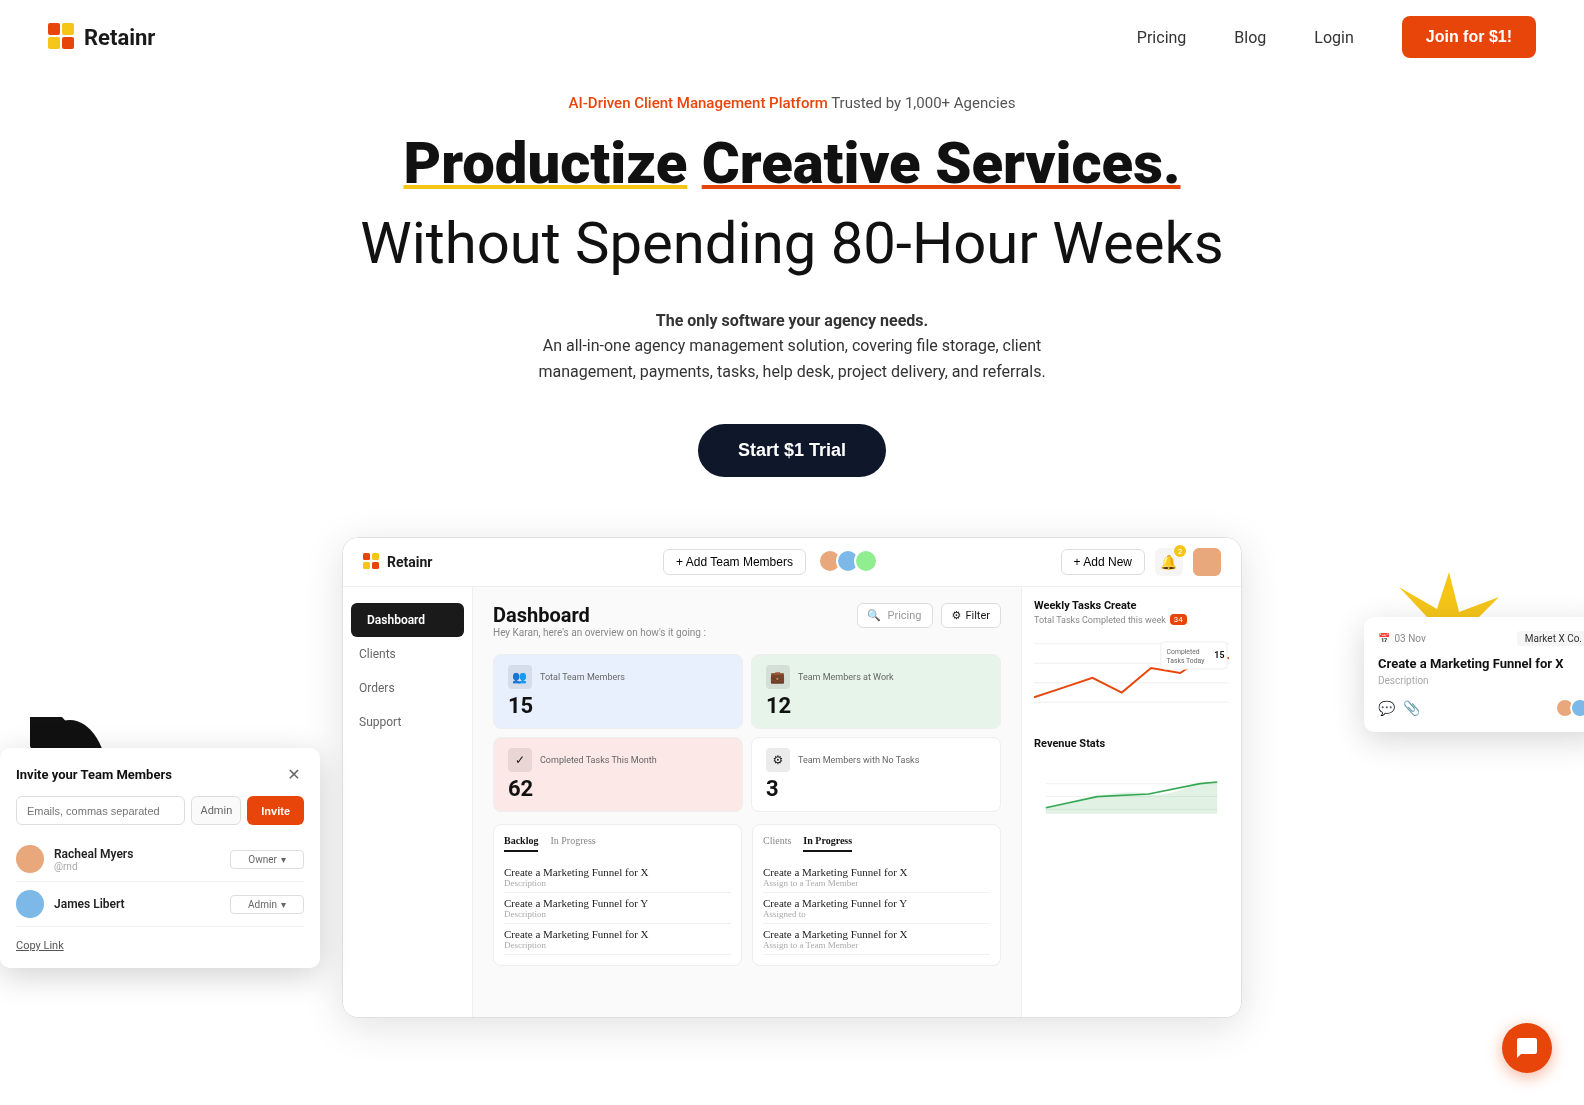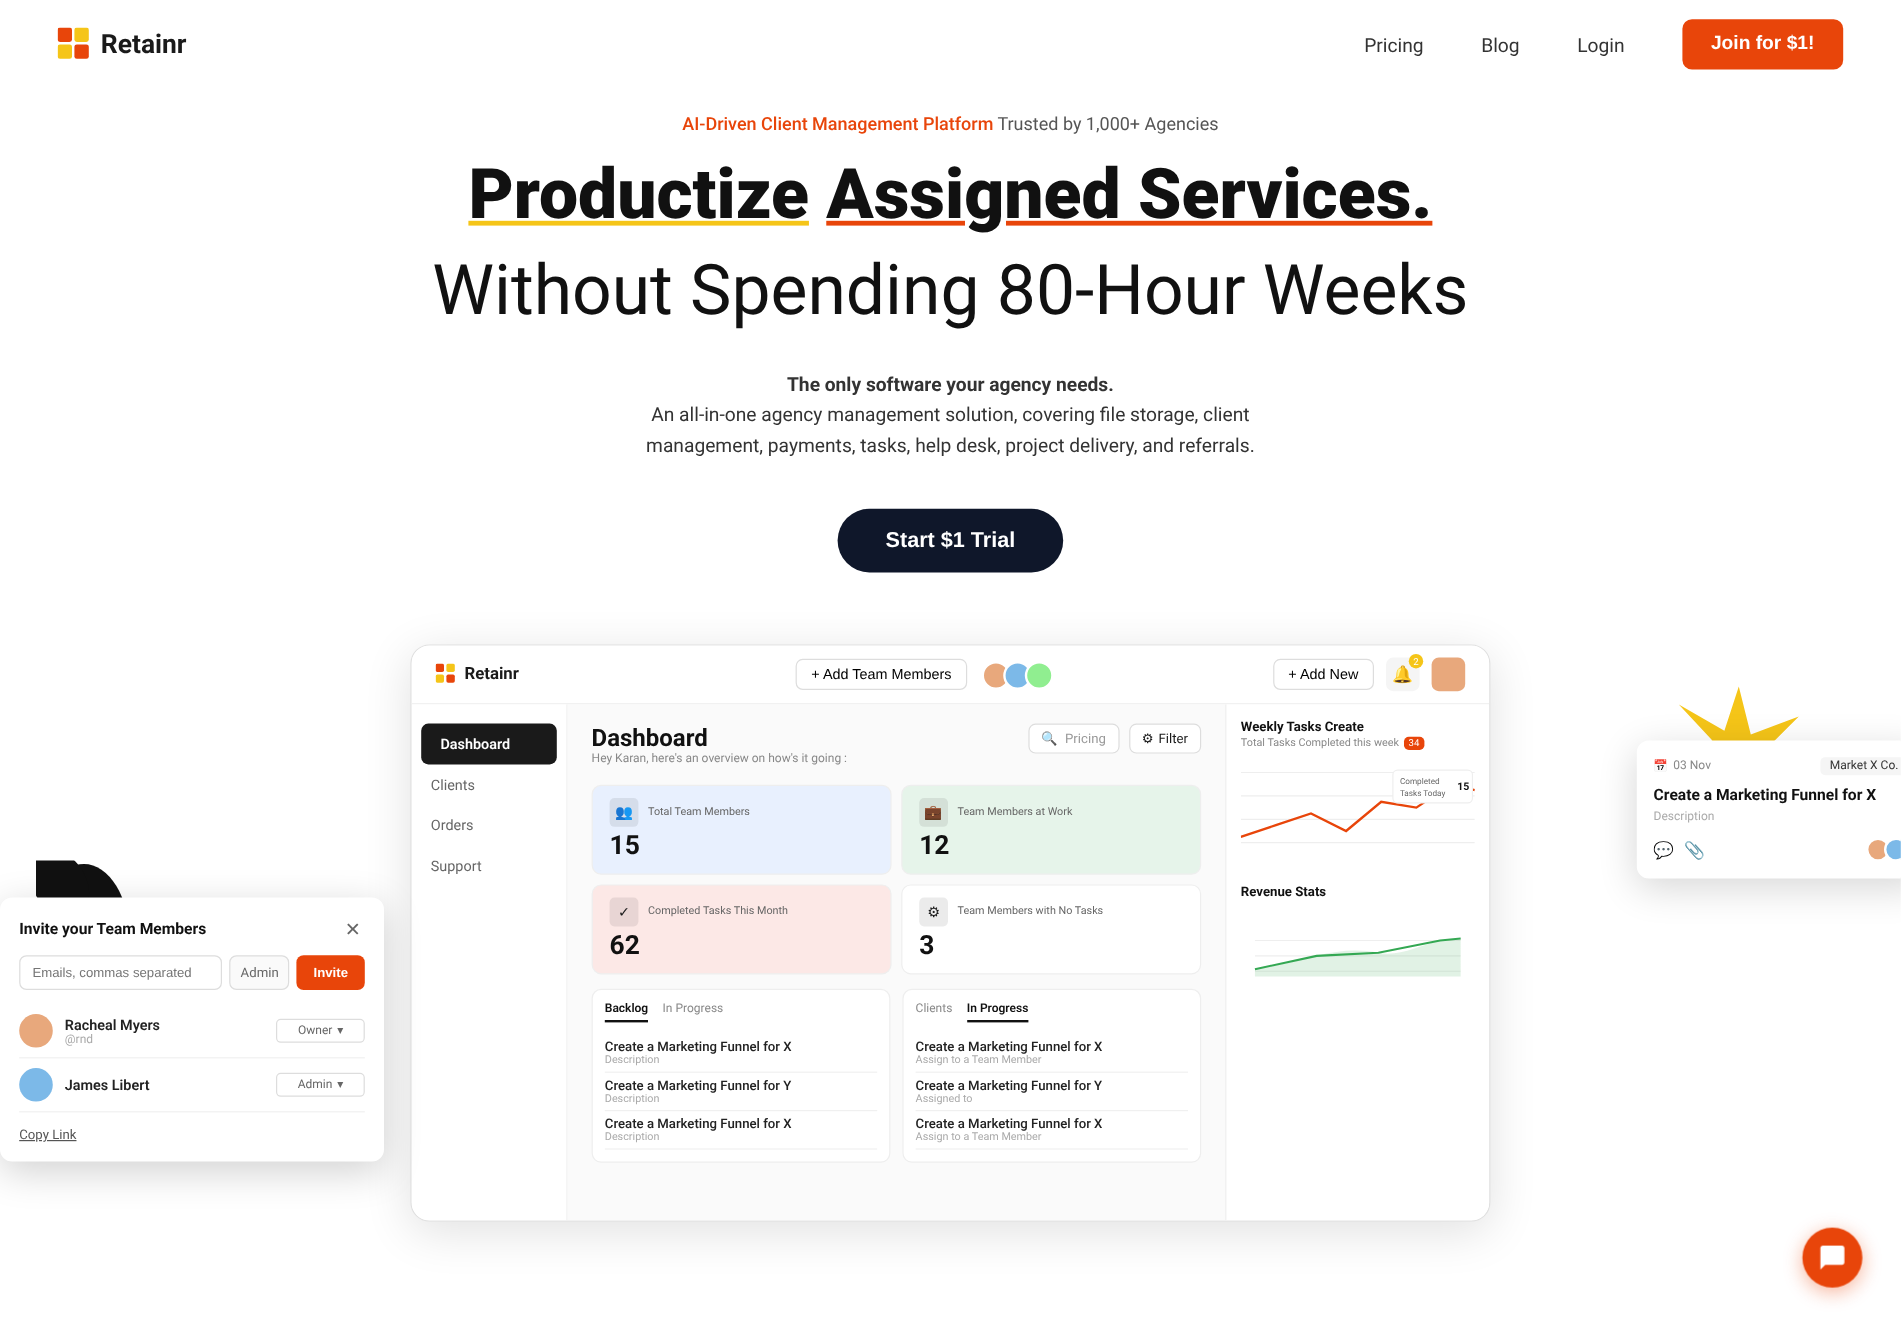--- a/index.html
+++ b/index.html
@@ -167,21 +167,21 @@
     }
     .db-logo {
       display: flex;
       align-items: center;
       gap: 6px;
       font-weight: 700;
       font-size: 14px;
     }
     .db-topbar-center {
       display: flex;
-      align-items: flex-end;
+      align-items: flex-start;
       gap: 12px;
       margin-left: 48px;
     }
     .db-add-btn {
       background: white;
       border: 1px solid #ddd;
       border-radius: 6px;
       padding: 5px 12px;
       font-size: 12px;
       cursor: pointer;
@@ -369,20 +369,21 @@
       font-size: 22px;
       font-weight: 700;
       color: #111;
     }
 
     
     .db-lower {
       display: grid;
       grid-template-columns: 1fr 1fr;
       gap: 10px;
+      font-family: Liberation Serif, serif;
     }
     .db-tasks-col {
       background: white;
       border-radius: 8px;
       border: 1px solid #eee;
       padding: 10px;
     }
     .db-task-row {
       font-size: 10px;
       color: #333;
@@ -662,21 +663,21 @@
     <button class="nav-cta">Join for $1!</button>
   </div>
 </nav>
 
 <div class="hero">
   <p class="hero-tagline">
     <a>AI-Driven Client Management Platform</a><span> Trusted by 1,000+ Agencies</span>
   </p>
   <h1 class="hero-h1">
     <span class="underline-yellow">Productize</span>
-    <span> </span><span class="underline-orange">Assigned Services.</span>
+    <span> </span><span class="underline-orange">Creative Services.</span>
   </h1>
   <div class="hero-h2">Without Spending 80-Hour Weeks</div>
   <p class="hero-sub">
     <strong>The only software your agency needs.</strong><br>
     <span>An all-in-one agency management solution, covering file storage, client management, payments, tasks, help desk, project delivery, and referrals.</span>
   </p>
   <button class="hero-btn">Start $1 Trial</button>
 </div>
 
 <div class="preview-container">

